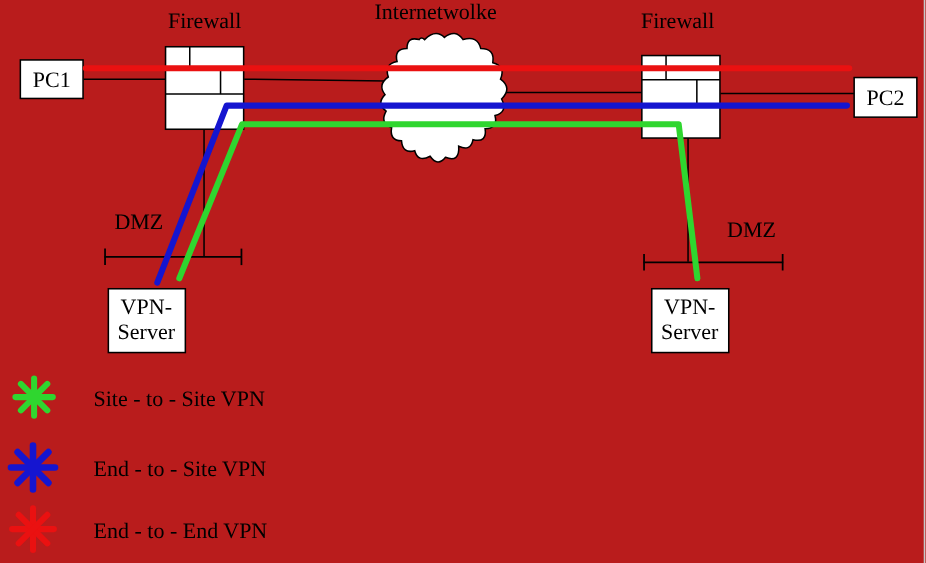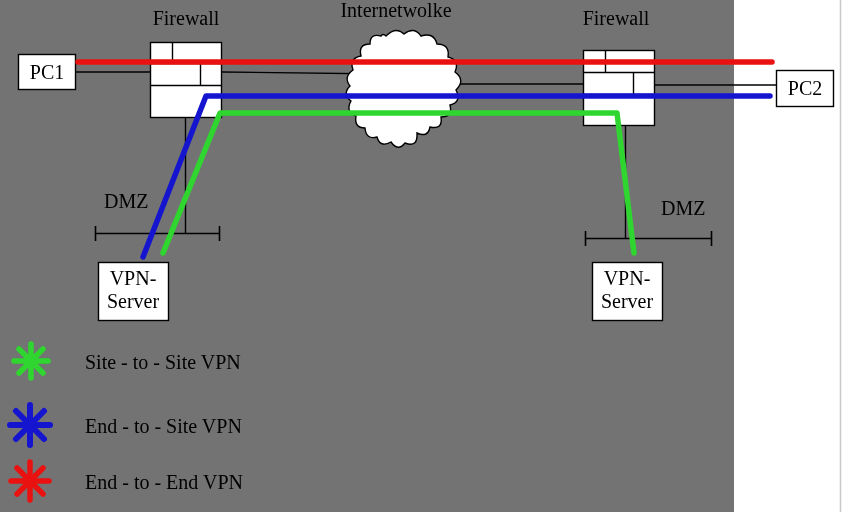--- a/index.html
+++ b/index.html
@@ -6,23 +6,23 @@
     margin: 0;
     padding: 0;
     background: #ffffff;
     width: 842px;
     height: 512px;
     overflow: hidden;
     font-family: "Liberation Serif", "DejaVu Serif", serif;
   }
   #stage {
     position: relative;
-    width: 734px;
+    width: 842px;
     height: 512px;
-    background: #737373;
+    background: #b91c1c;
     text-align: center;
   }
   svg text {
     font-family: "Liberation Serif", "DejaVu Serif", serif;
     fill: #000000;
     stroke: none;
   }
   .node-label { font-size: 20px; }
   .box-label  { font-size: 20px; }
 </style>

